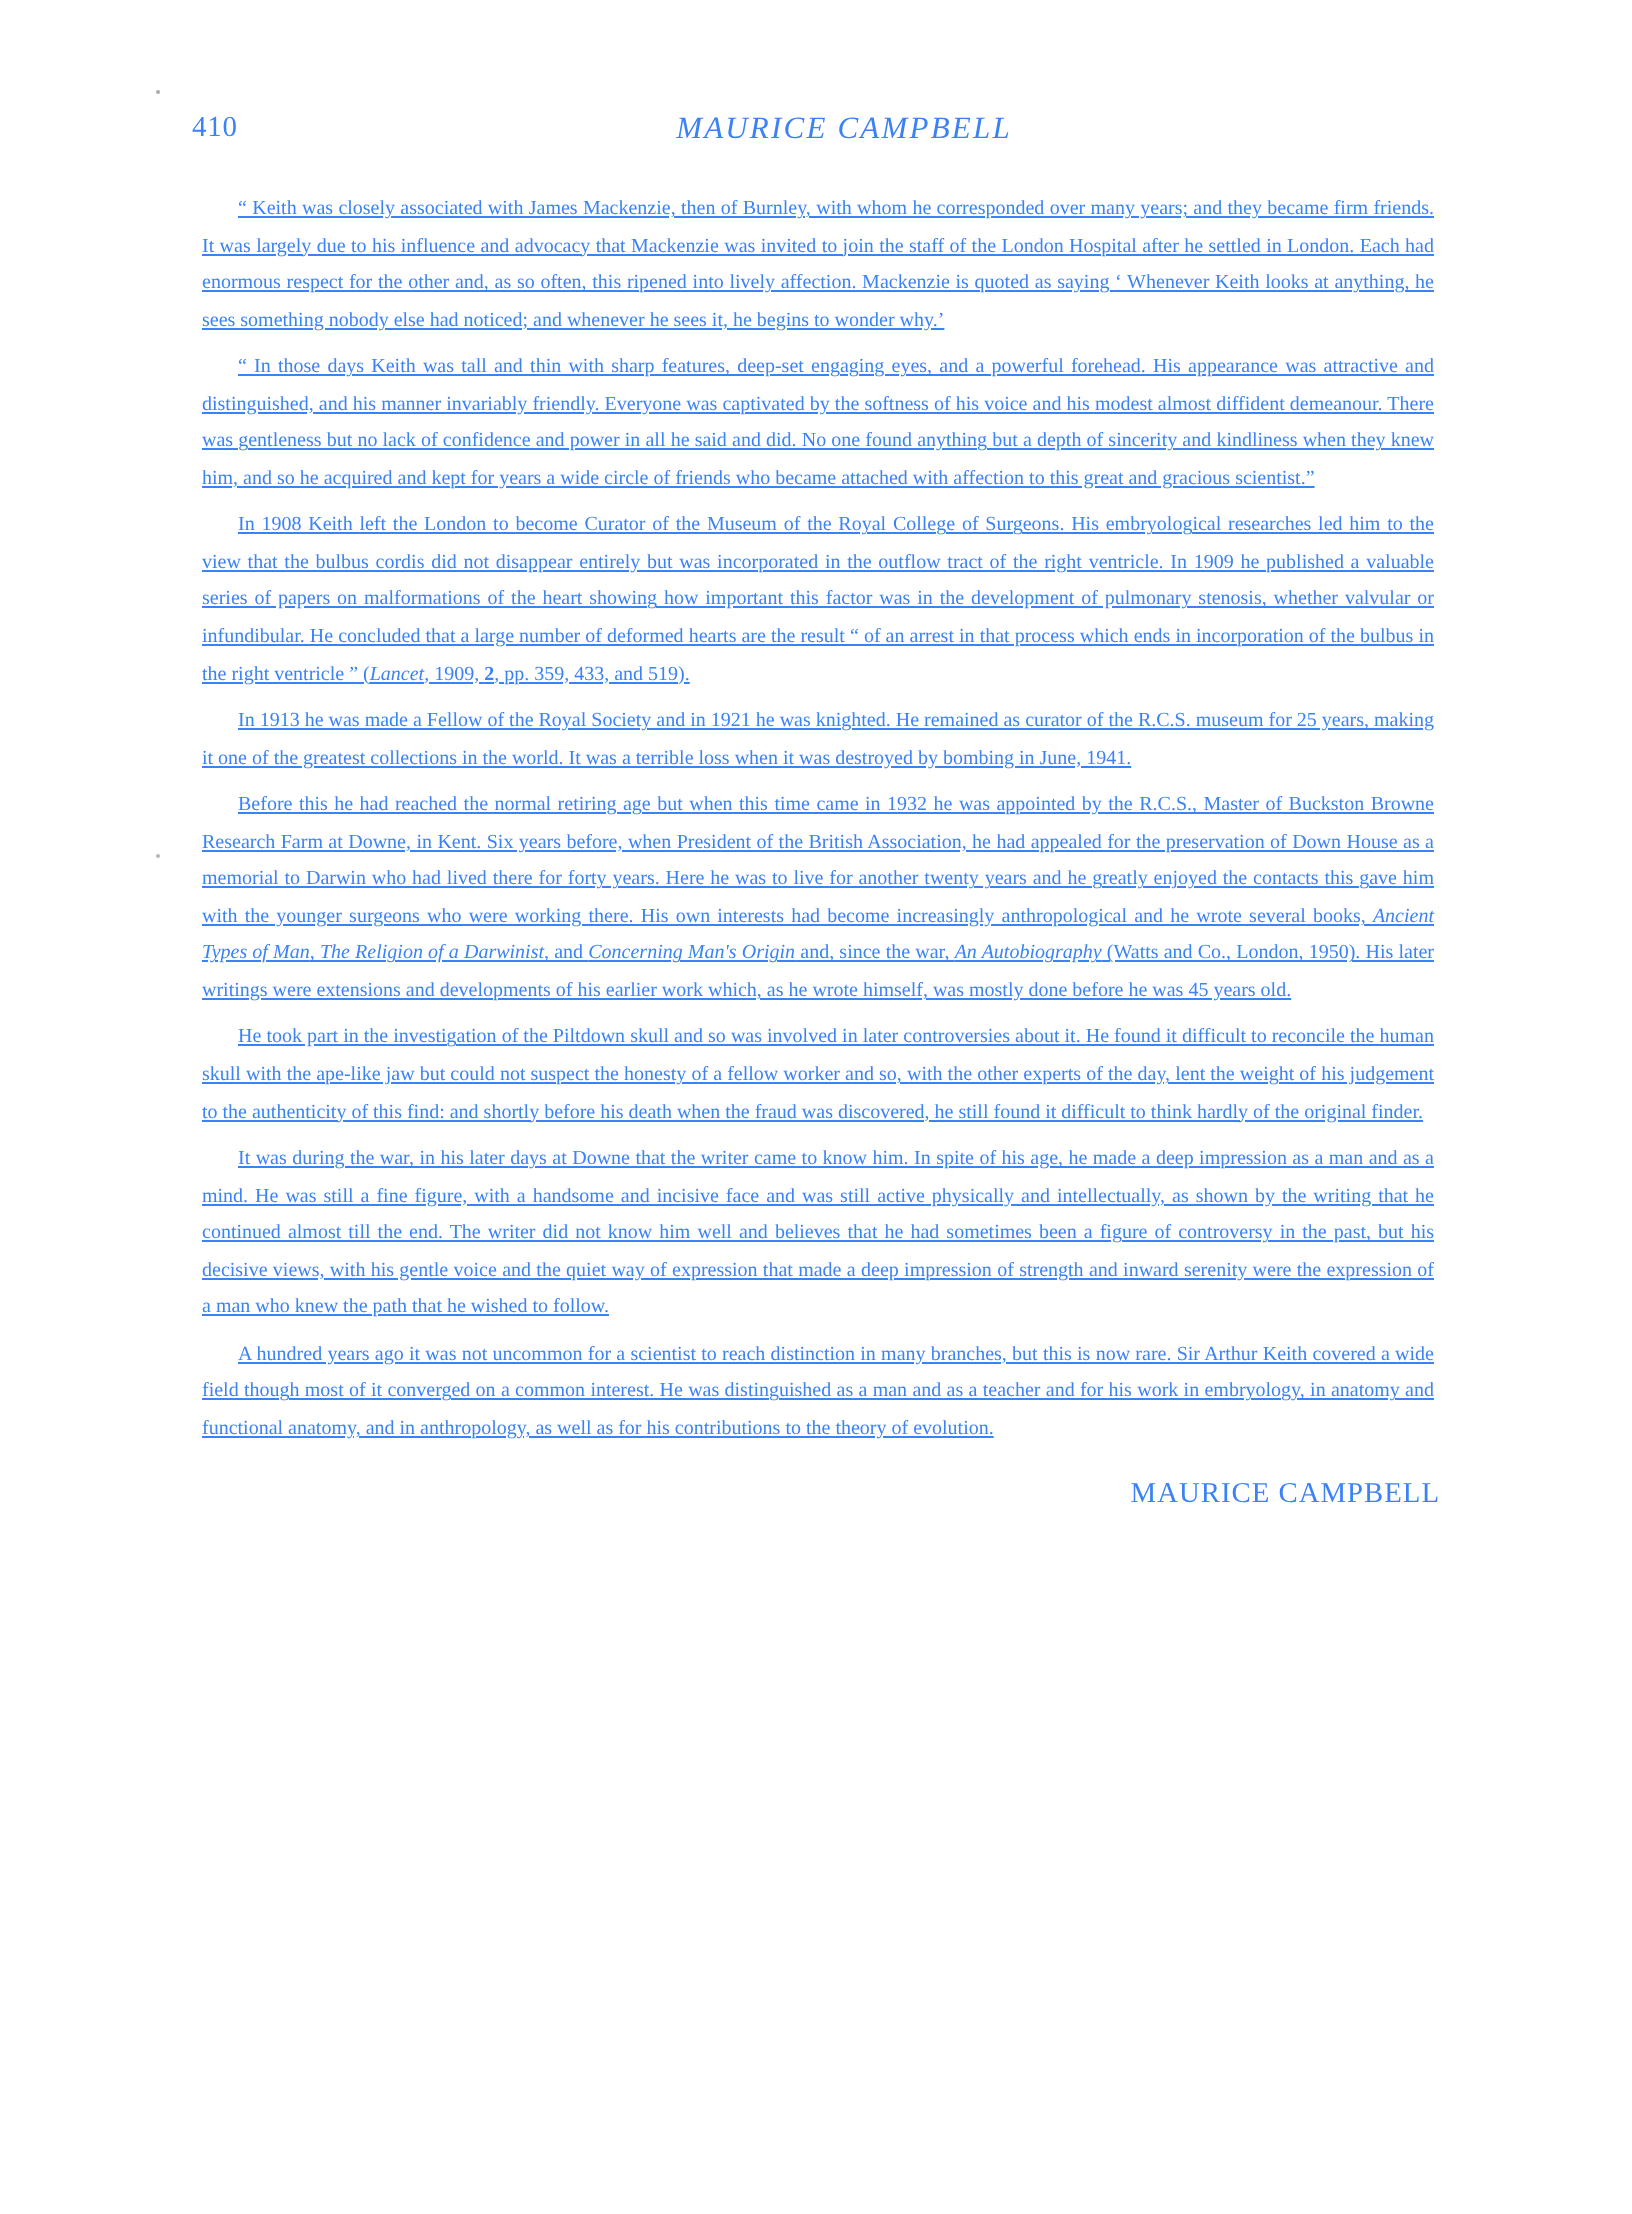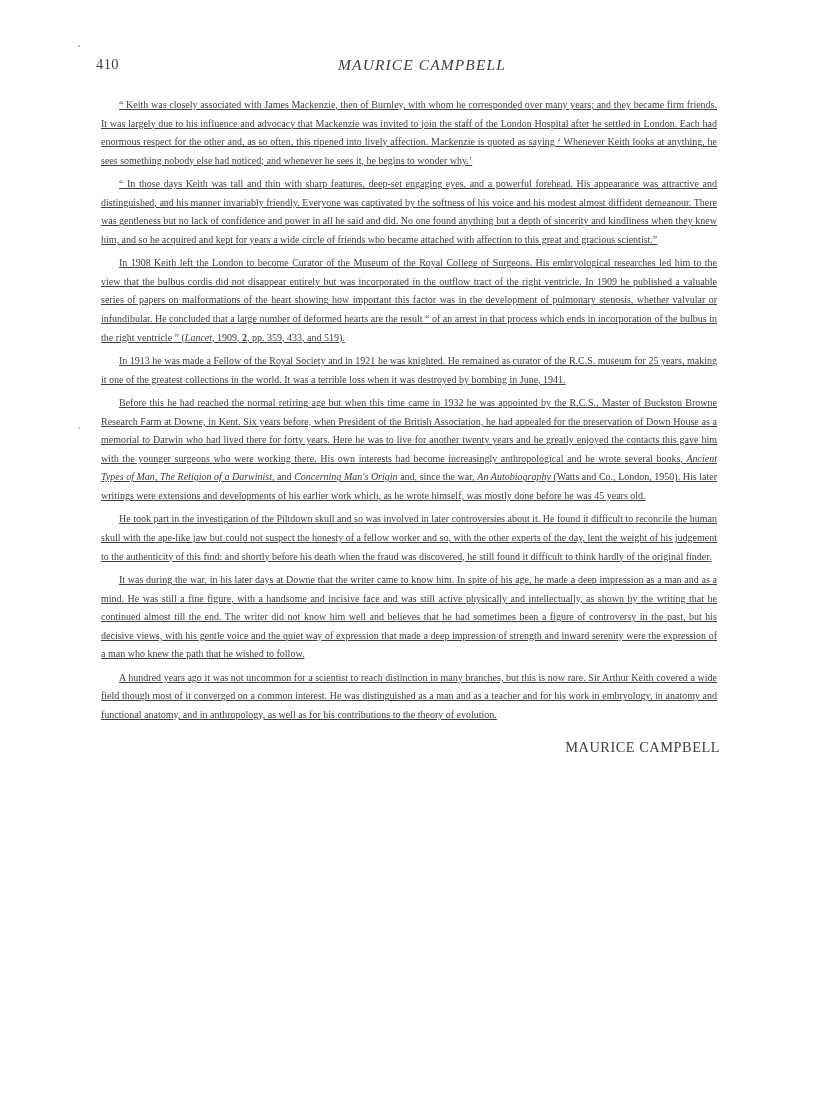--- a/index.html
+++ b/index.html
@@ -6,21 +6,21 @@
     margin: 0;
     padding: 0;
     background: #ffffff;
   }
   .page {
     position: relative;
     width: 816px;
     height: 860px;
     background: #ffffff;
     font-family: "Liberation Serif", serif;
-    color: #404040;
+    color: #3b82f6;
     overflow: hidden;
   }
   .header {
     position: absolute;
     top: 56px;
     left: 96px;
     width: 624px;
     height: 20px;
   }
   .page-number {

